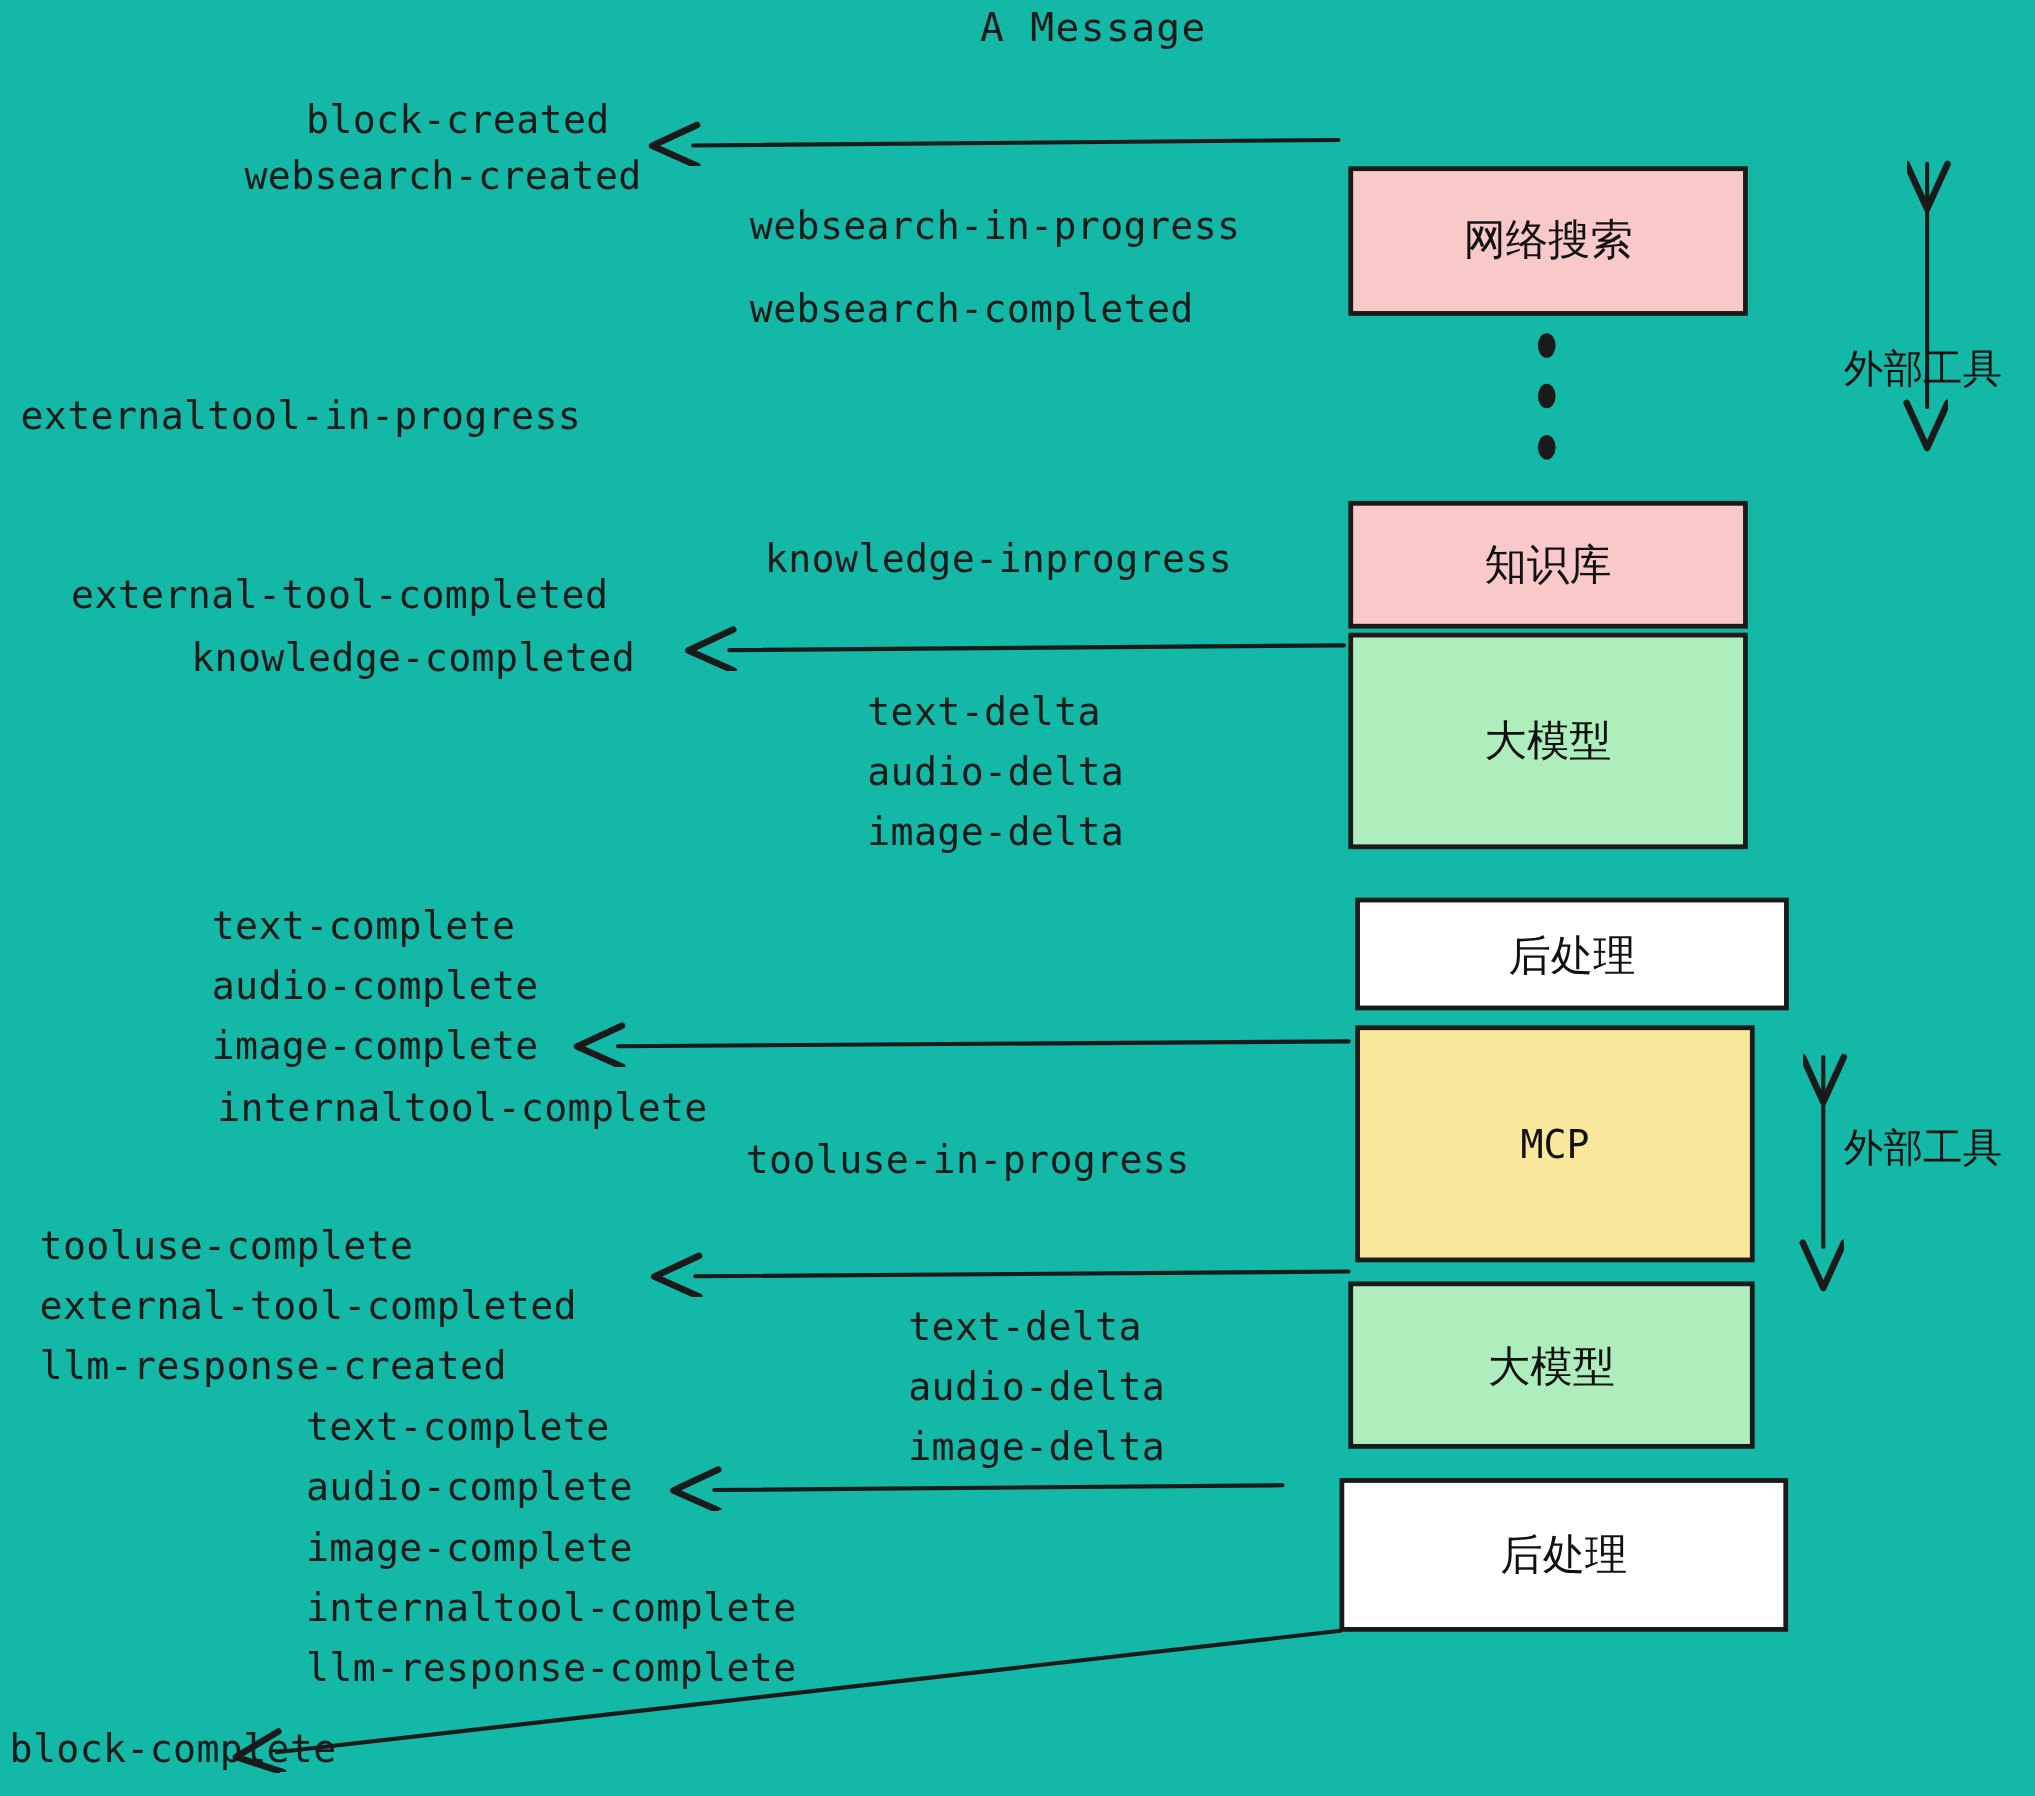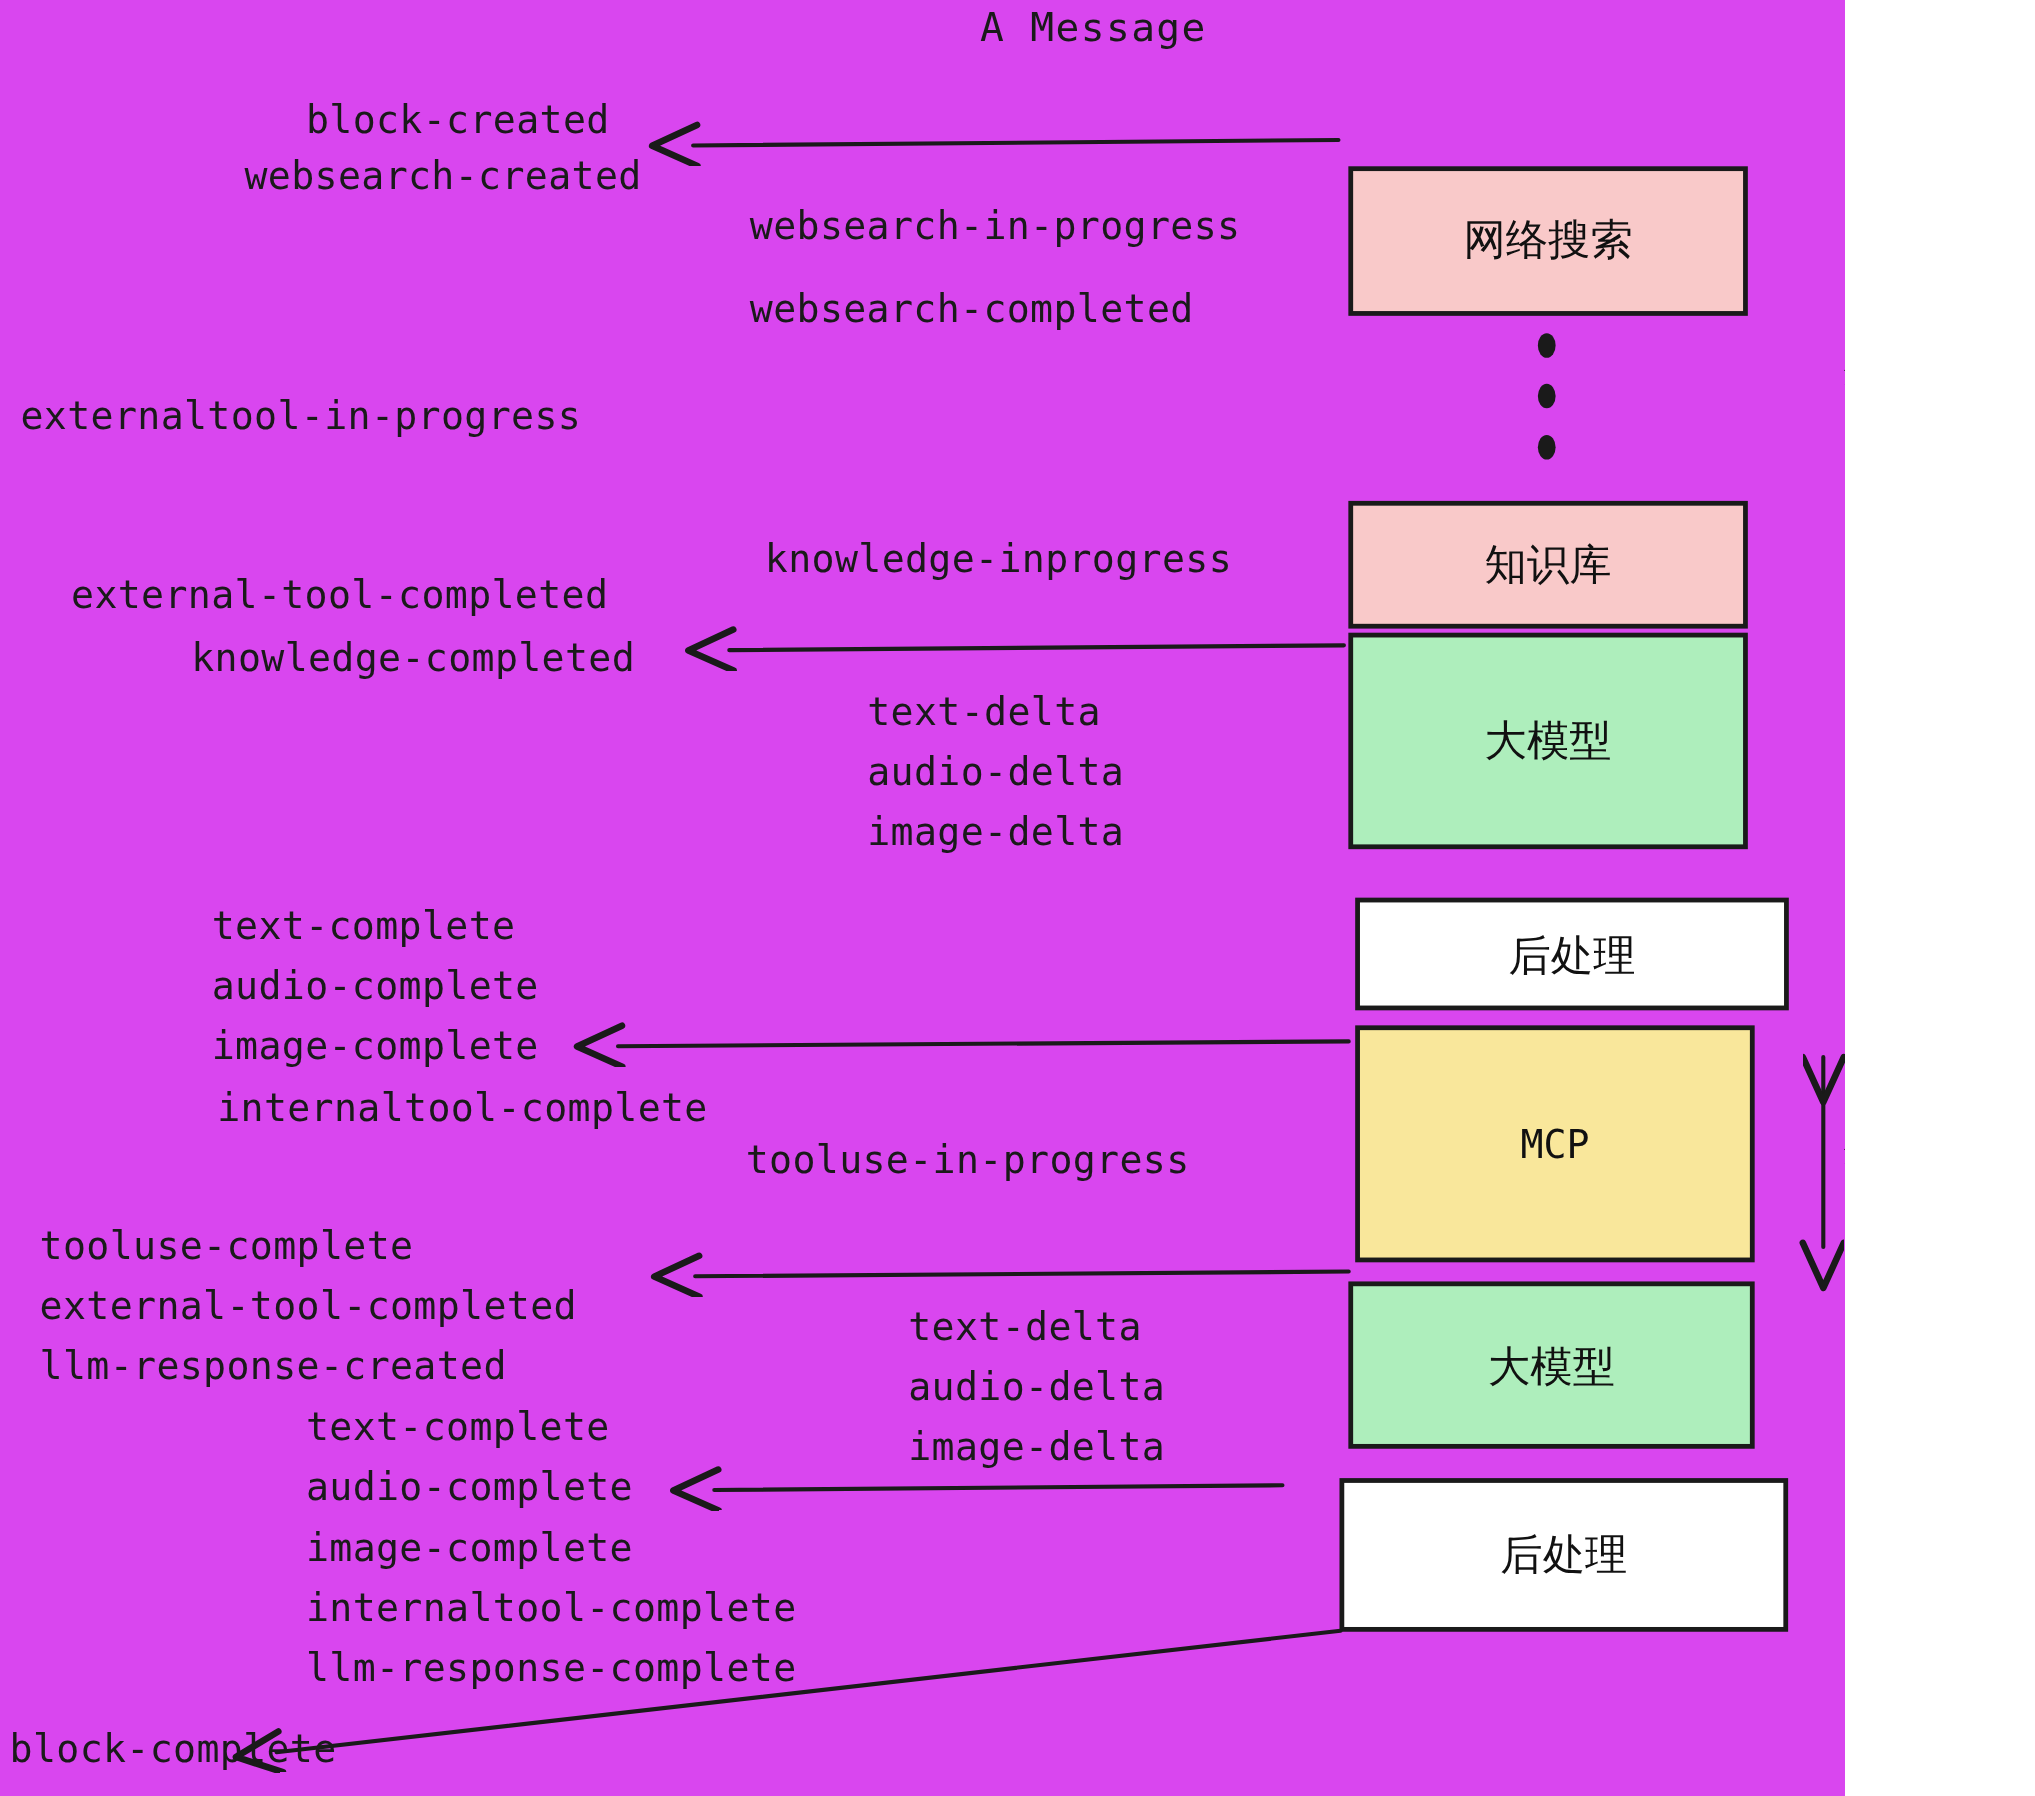--- a/index.html
+++ b/index.html
@@ -2,23 +2,23 @@
 <html style="font-size:11px"><head>
 <meta charset="utf-8">
 <style>
   html, body {
     margin: 0;
     padding: 0;
     background: #ffffff;
   }
   #stage {
     position: relative;
-    width: 1845px;
+    width: 2035px;
     height: 1796px;
-    background: #d946ef;
+    background: #14b8a6;
     overflow: hidden;
     font-family: "DejaVu Sans Mono", "Liberation Mono", monospace;
   }
   svg.layer {
     position: absolute;
     left: 0;
     top: 0;
     width: 2035px;
     height: 1796px;
   }

